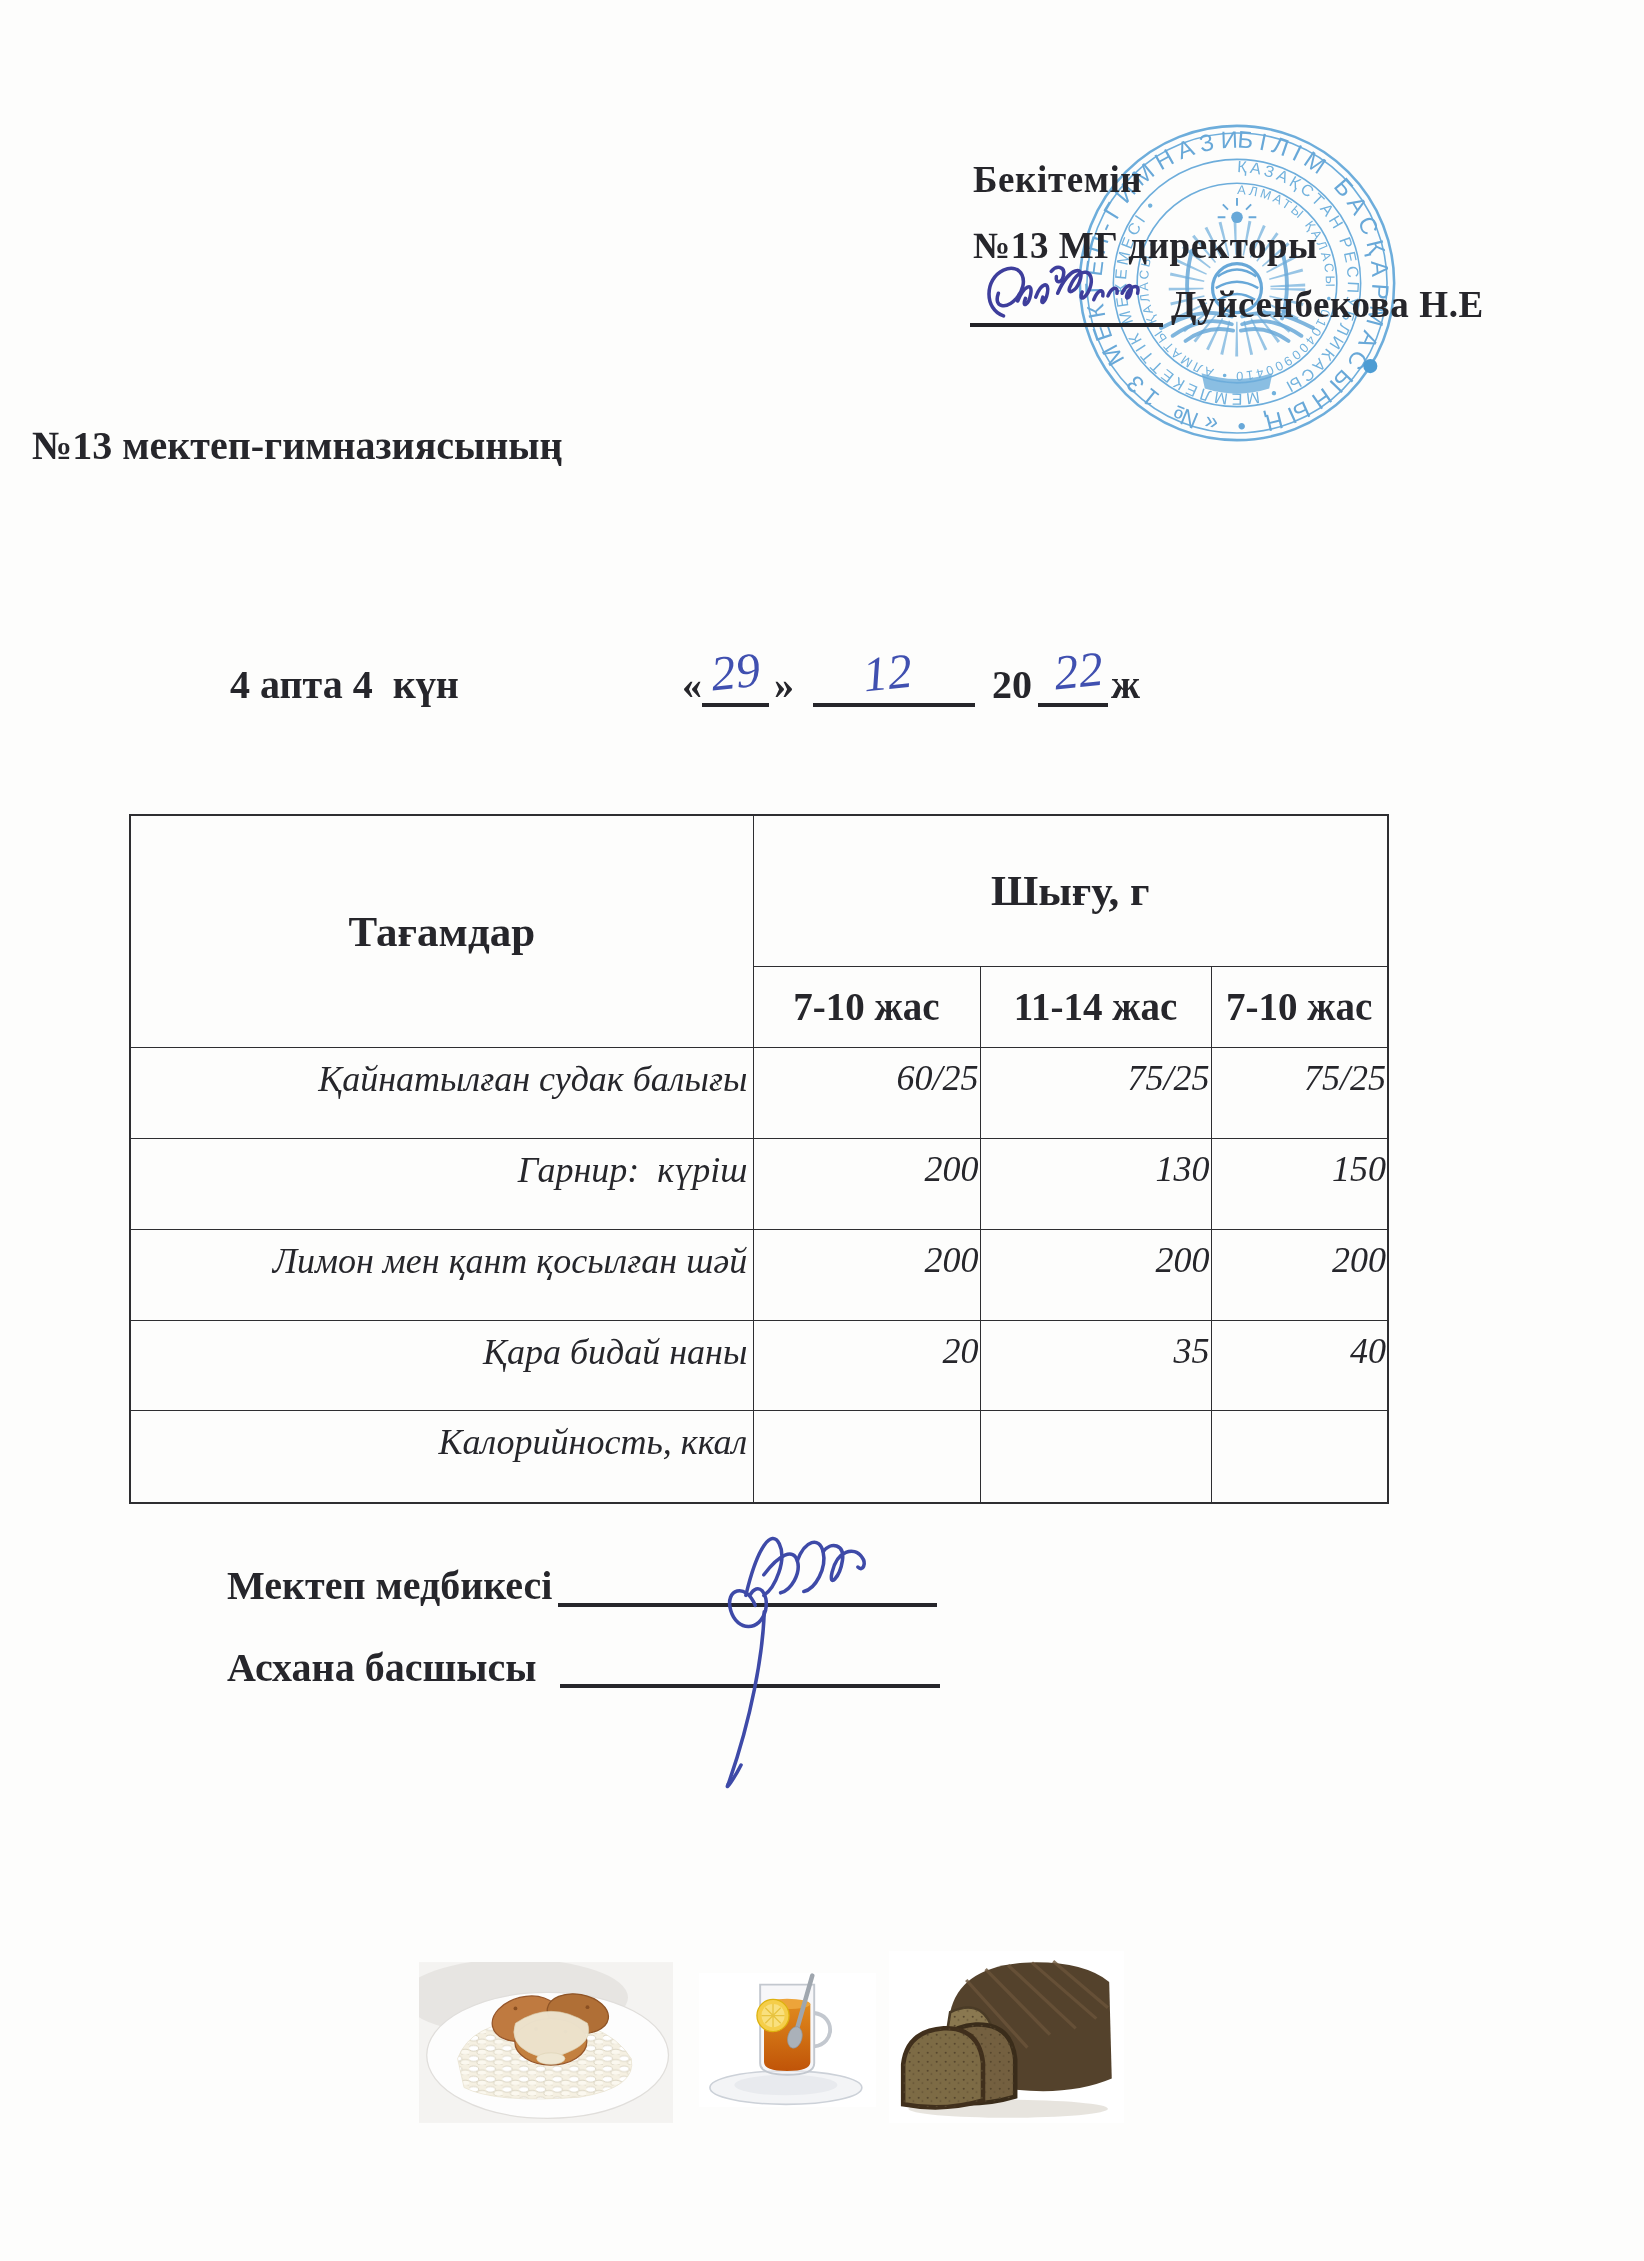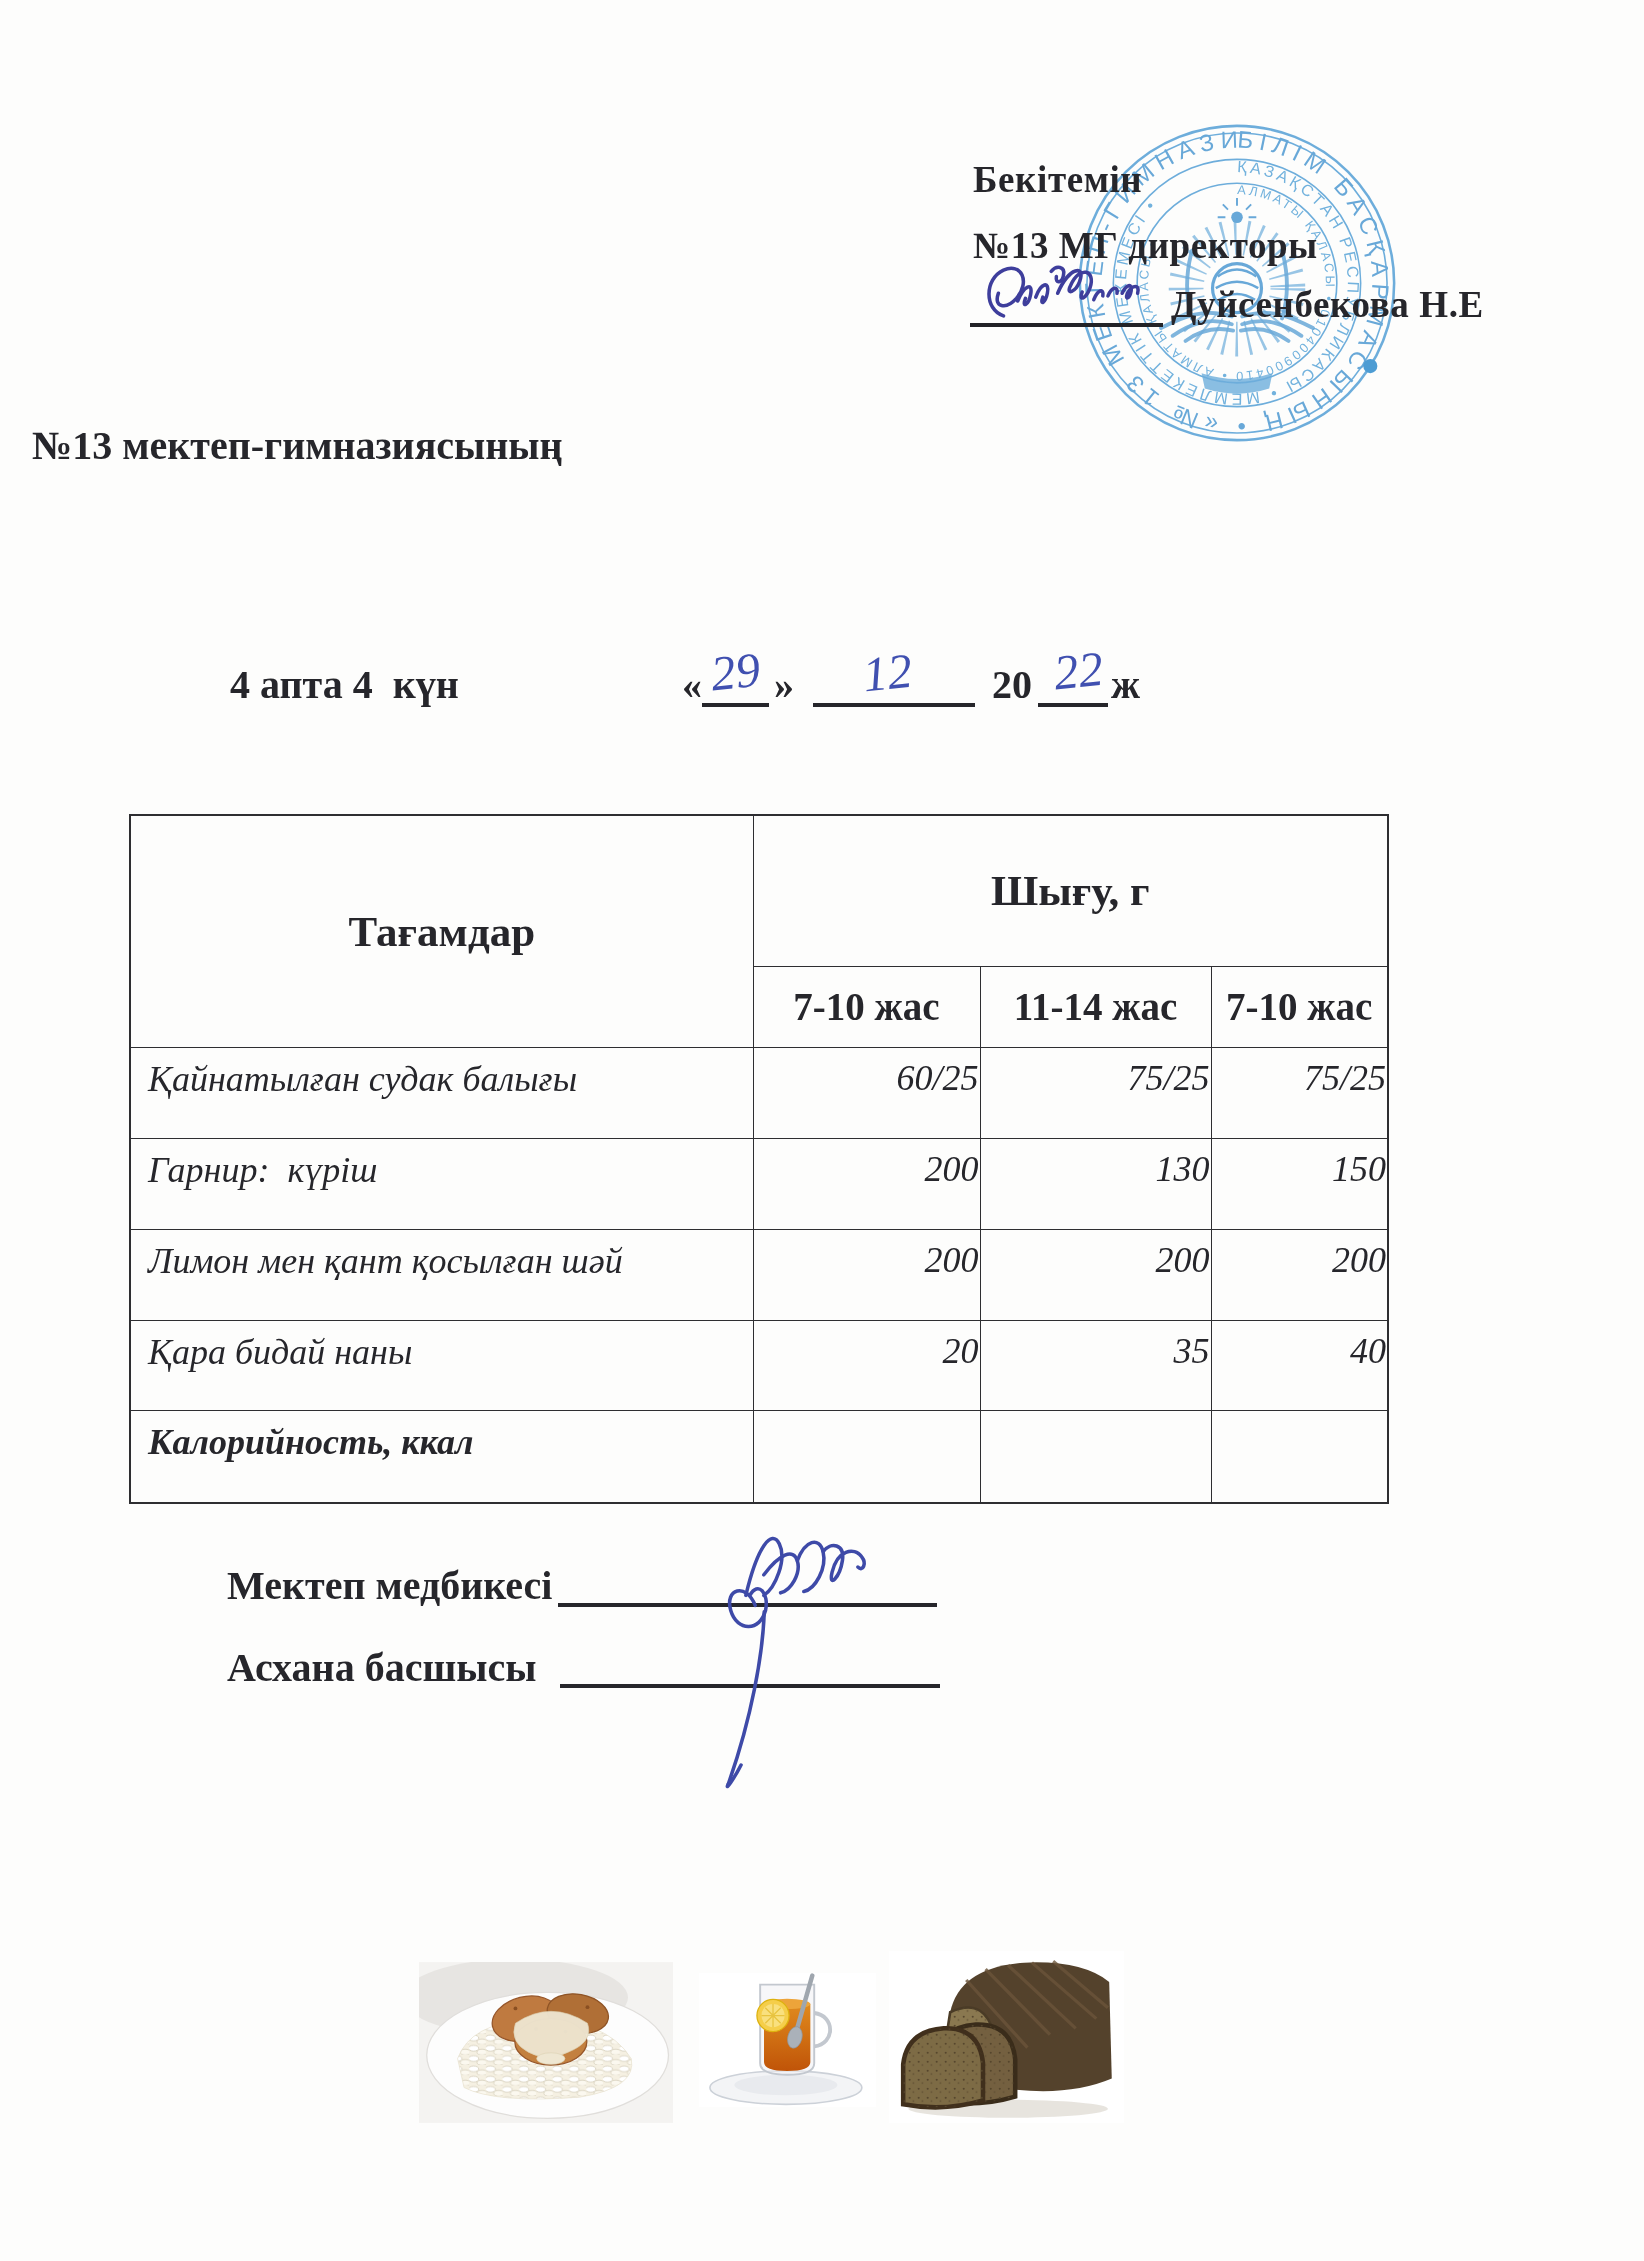--- a/index.html
+++ b/index.html
@@ -10,23 +10,23 @@
   .appr{font-size:37px;font-weight:bold;letter-spacing:0.6px;z-index:3;}
   .title{left:32px;width:1611px;text-align:left;font-size:40px;font-weight:bold;z-index:2;}
   .dateline{font-size:40px;font-weight:bold;}
   .dline{border-bottom:4.5px solid #26262b;height:37px;z-index:2;}
   .hw{font-style:italic;color:#4050b0;font-size:49px;transform:rotate(-6deg);z-index:4;font-weight:normal;}
   table.menu{border-collapse:collapse;table-layout:fixed;width:1258px;z-index:2;position:absolute;
              left:129px;top:814px;border:2.6px solid #2e2e31;}
   table.menu th,table.menu td{border:1.9px solid #2e2e31;overflow:hidden;}
   th.main{font-size:43px;font-weight:bold;text-align:center;vertical-align:middle;}
   th.age{font-size:39px;font-weight:bold;text-align:center;vertical-align:middle;}
-  td.dish{font-size:36px;font-style:italic;text-align:left;vertical-align:top;padding:10.3px 5.2px 0 17px;white-space:pre;}
+  td.dish{font-size:36px;font-style:italic;text-align:right;vertical-align:top;padding:10.3px 5.2px 0 17px;white-space:pre;}
   td.val{font-size:36px;font-style:italic;text-align:right;vertical-align:top;padding-top:9px;}
-  tr.cal td.dish{font-weight:bold;}
+  tr.cal td.dish{font-weight:normal;}
   .siglabel{font-size:40px;font-weight:bold;}
   .sigline{border-bottom:4.5px solid #26262b;z-index:2;}
   .svgabs{position:absolute;}
 </style>
 </head>
 <body>
 
 <div class="page">
 
   <svg class="svgabs" style="left:1076px;top:122px;z-index:1;opacity:.85;" width="322" height="322" viewBox="0 0 500 500">

